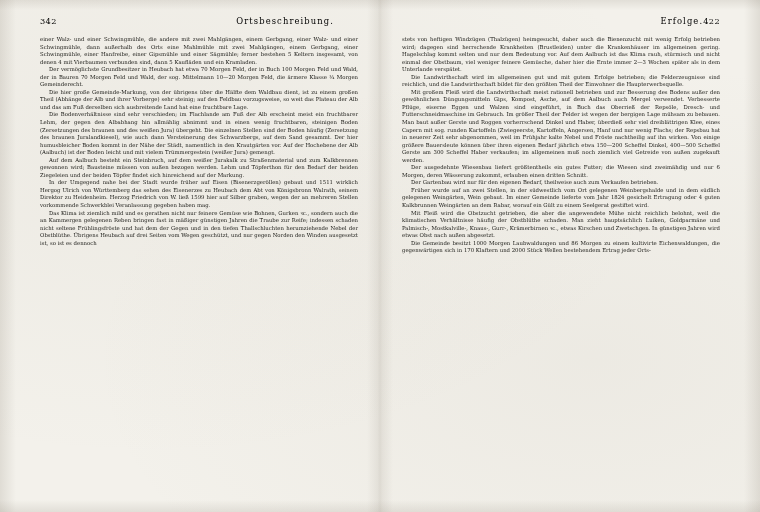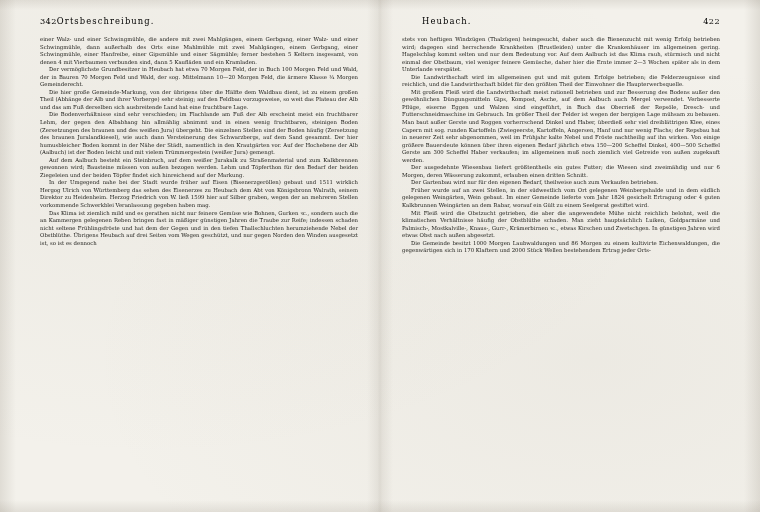--- a/index.html
+++ b/index.html
@@ -49,21 +49,21 @@
     letter-spacing: 0.4px;
     margin-bottom: 9px;
     height: 11px;
   }
   .runhead .folio {
     font-size: 8.2px;
     font-family: "DejaVu Serif", serif;
   }
   .runhead .title {
     flex: 1;
-    text-align: left;
+    text-align: right;
     font-size: 8.4px;
     letter-spacing: 1.1px;
   }
   .runhead.left .folio { order: 0; }
   .runhead.left .title { order: 1; padding-right: 14px; }
   .runhead.left .spacer { order: 2; width: 10px; }
   .runhead.right .spacer { order: 0; width: 10px; }
   .runhead.right .title { order: 1; padding-left: 10px; }
   .runhead.right .folio { order: 2; }
 
@@ -145,21 +145,21 @@
         <p>Die Bodenverhältnisse sind sehr verschieden; im Flachlande am Fuß der Alb erscheint meist ein fruchtbarer Lehm, der gegen den Albabhang hin allmählig abnimmt und in einen wenig fruchtbaren, steinigen Boden (Zersetzungen des braunen und des weißen Jura) übergeht. Die einzelnen Stellen sind der Boden häufig (Zersetzung des braunen Juralandkiesel), wie auch dann Versteinerung des Schwarzbergs, auf dem Sand gesammt. Der hier humusbleicher Boden kommt in der Nähe der Städt, namentlich in den Krautgärten vor. Auf der Hochebene der Alb (Aalbuch) ist der Boden leicht und mit vielem Trümmergestein (weißer Jura) gemengt.</p>
         <p>Auf dem Aalbuch besteht ein Steinbruch, auf dem weißer Jurakalk zu Straßenmaterial und zum Kalkbrennen gewonnen wird; Bausteine müssen von außen bezogen werden. Lehm und Töpferthon für den Bedarf der beiden Ziegeleien und der beiden Töpfer findet sich hinreichend auf der Markung.</p>
         <p>In der Umgegend nahe bei der Stadt wurde früher auf Eisen (Bisenerzgeröllen) gebaut und 1511 wirklich Hergog Ulrich von Württemberg das sehen des Eisenerzes zu Heubach dem Abt von Königsbronn Walrath, seinem Direktor zu Heidenheim. Herzog Friedrich von W. ließ 1599 hier auf Silber graben, wegen der an mehreren Stellen vorkommende Schwerkblei Veranlassung gegeben haben mag.</p>
         <p>Das Klima ist ziemlich mild und es gerathen nicht nur feinere Gemüse wie Bohnen, Gurken ꝛc., sondern auch die an Kammergen gelegenen Reben bringen fast in mäßiger günstigen Jahren die Traube zur Reife; indessen schaden nicht seltene Frühlingsfröste und hat dem der Gegen und in den tiefen Thallschluchten herumziehende Nebel der Obstblüthe. Übrigens Heubach auf drei Seiten vom Wegen geschützt, und nur gegen Norden den Winden ausgesetzt ist, so ist es dennoch</p>
       </div>
     </div>
 
     <div class="leaf right">
       <div class="runhead right">
         <span class="spacer"></span>
-        <span class="title">Heubach.</span>
+        <span class="title">Erfolge.</span>
         <span class="folio">422</span>
       </div>
       <div class="col">
         <p class="noindent">stets von heftigen Windzügen (Thalzügen) heimgesucht, daher auch die Bienenzucht mit wenig Erfolg betrieben wird; dagegen sind herrschende Krankheiten (Brustleiden) unter die Krankenhäuser im allgemeinen gering. Hagelschlag kommt selten und nur dem Bedeutung vor. Auf dem Aalbuch ist das Klima rauh, stürmisch und nicht einmal der Obstbaum, viel weniger feinere Gemüsche, daher hier die Ernte immer 2—3 Wochen später als in dem Unterlande verspätet.</p>
         <p>Die Landwirthschaft wird im allgemeinen gut und mit gutem Erfolge betrieben; die Felderzeugnisse sind reichlich, und die Landwirthschaft bildet für den größten Theil der Einwohner die Haupterwerbsquelle.</p>
         <p>Mit großem Fleiß wird die Landwirthschaft meist rationell betrieben und zur Besserung des Bodens außer den gewöhnlichen Düngungsmitteln Gips, Kompost, Asche, auf dem Aalbuch auch Mergel verwendet. Verbesserte Pflüge, eiserne Eggen und Walzen sind eingeführt, in Buch das Oberrieß der Repsöle, Dresch- und Futterschneidmaschine im Gebrauch. Im größer Theil der Felder ist wegen der bergigen Lage mühsam zu bebauen. Man baut außer Gerste und Roggen vorherrschend Dinkel und Haber, überdieß sehr viel dreiblättrigen Klee, eines Capern mit sog. runden Kartoffeln (Zwiegeerste, Kartoffeln, Angersen, Hanf und nur wenig Flachs; der Repsbau hat in neuerer Zeit sehr abgenommen, weil im Frühjahr kalte Nebel und Fröste nachtheilig auf ihn wirken. Von einige größere Bauersleute können über ihren eigenen Bedarf jährlich etwa 150—200 Scheffel Dinkel, 400—500 Scheffel Gerste am 300 Scheffel Haber verkaufen; im allgemeinen muß noch ziemlich viel Getreide von außen zugekauft werden.</p>
         <p>Der ausgedehnte Wiesenbau liefert größtentheils ein gutes Futter; die Wiesen sind zweimähdig und nur 6 Morgen, deren Wässerung zukommt, erlauben einen dritten Schnitt.</p>
         <p>Der Gartenbau wird nur für den eigenen Bedarf, theilweise auch zum Verkaufen betrieben.</p>
         <p>Früher wurde auf an zwei Stellen, in der südwestlich vom Ort gelegenen Weinbergshalde und in dem südlich gelegenen Weingärten, Wein gebaut. Im einer Gemeinde lieferte vom Jahr 1824 gesichelt Ertragung oder 4 guten Kalkbrunnen Weingärten an dem Rabar, worauf ein Gült zu einem Seelgerat gestiftet wird.</p>
         <p>Mit Fleiß wird die Obstzucht getrieben, die aber die angewendete Mühe nicht reichlich belohnt, weil die klimatischen Verhältnisse häufig der Obstblüthe schaden. Man zieht hauptsächlich Luiken, Goldparmäne und Palmisch-, Mostkalville-, Knaus-, Gurr-, Krämerbirnen ꝛc., etwas Kirschen und Zwetschgen. In günstigen Jahren wird etwas Obst nach außen abgesetzt.</p>

